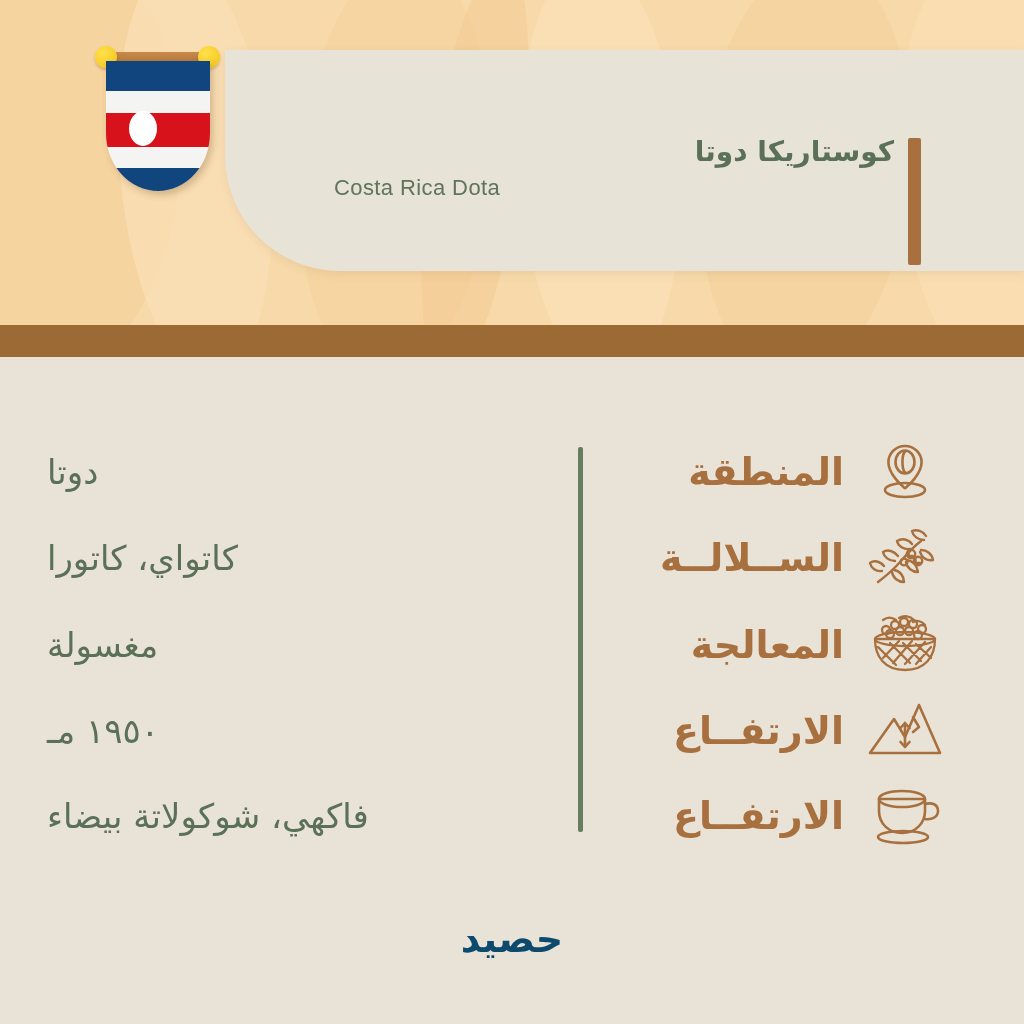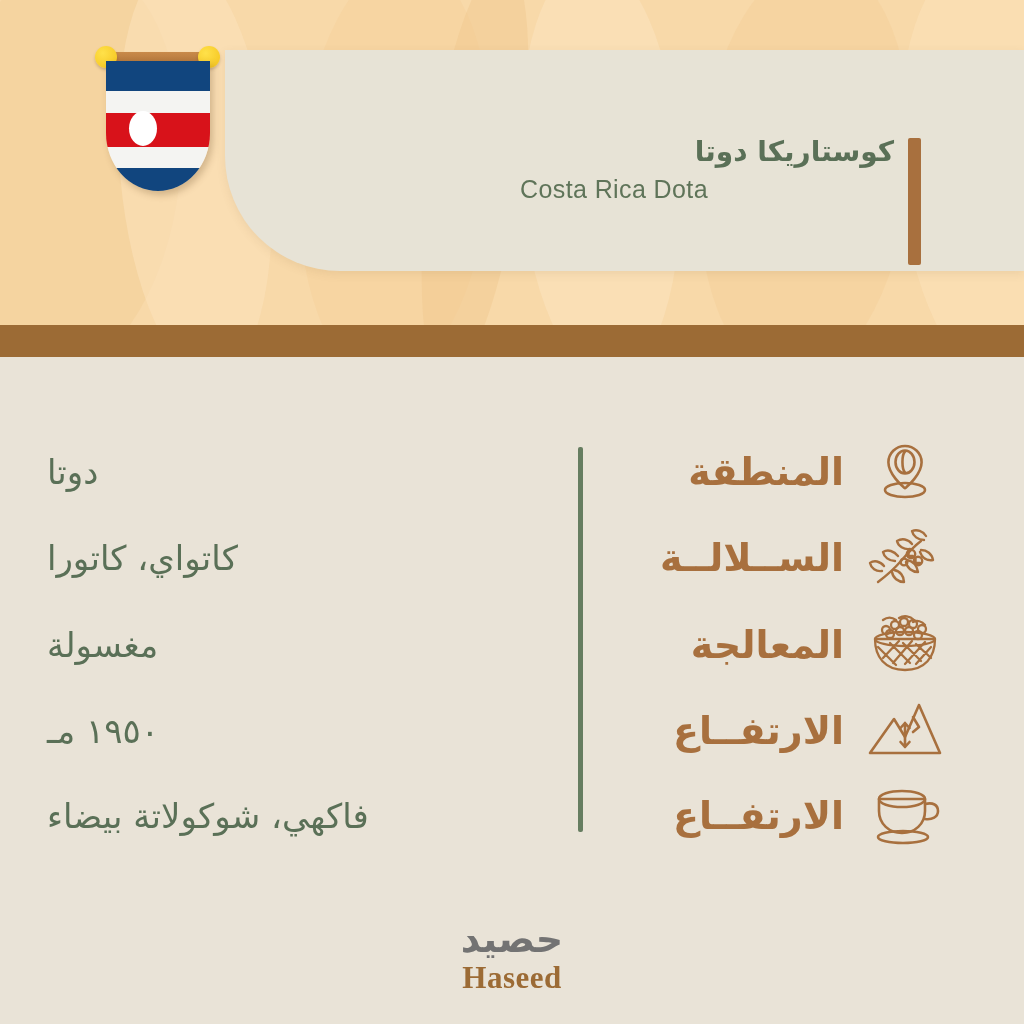--- a/index.html
+++ b/index.html
@@ -37,21 +37,21 @@
     background:#A8703E;border-radius:2px;
   }
   #header-text{
     position:absolute;right:130px;top:84px;width:560px;text-align:left;
   }
   #title-ar{
     font-size:28px;font-weight:bold;color:#5A7057;line-height:1.25;
     letter-spacing:0px;direction:rtl;text-align:right;
   }
   #title-en{
-    font-size:25px;color:#5F7459;margin-top:6px;direction:ltr;text-align:center;
+    font-size:22px;color:#5F7459;margin-top:6px;direction:ltr;text-align:left;
     font-family:"Liberation Sans",sans-serif;letter-spacing:.4px;
   }
 
   
   #flag-banner{position:absolute;left:95px;top:44px;width:125px;height:150px;}
   #flag-rod{
     position:absolute;left:7px;top:8px;width:112px;height:11px;
     background:linear-gradient(#C98A4A,#B2763C);border-radius:3px;
     box-shadow:0 2px 3px rgba(90,60,25,.22);
   }
@@ -112,21 +112,21 @@
     position:absolute;right:497px;top:50%;transform:translateY(-50%);
     width:480px;text-align:left;
     font-size:34px;color:#5A7057;direction:rtl;white-space:nowrap;
   }
 
   
   #logo{
     position:absolute;left:0;top:920px;width:1024px;text-align:center;
   }
   #logo-ar{
-    font-size:38px;color:#737373;font-weight:bold;line-height:1;
+    font-size:38px;color:#0c4a6e;font-weight:bold;line-height:1;
     direction:rtl;letter-spacing:-1px;
   }
   #logo-en{
     font-family:"Liberation Serif","DejaVu Serif",serif;
     font-size:31px;color:#9C6B35;font-weight:bold;line-height:1.15;
     margin-top:2px;direction:ltr;letter-spacing:.5px;
   }
 </style>
 </head>
 <body>
@@ -247,14 +247,13 @@
       </svg>
     </div>
     <div class="spec-label stretched">الارتفــاع</div>
     <div class="spec-value">فاكهي، شوكولاتة بيضاء</div>
   </div>
 
 </div>
 
 <div id="logo">
   <div id="logo-ar">حصيد</div>
-  <div id="logo-en">Haseed</div>
 </div>
 
 </body></html>

